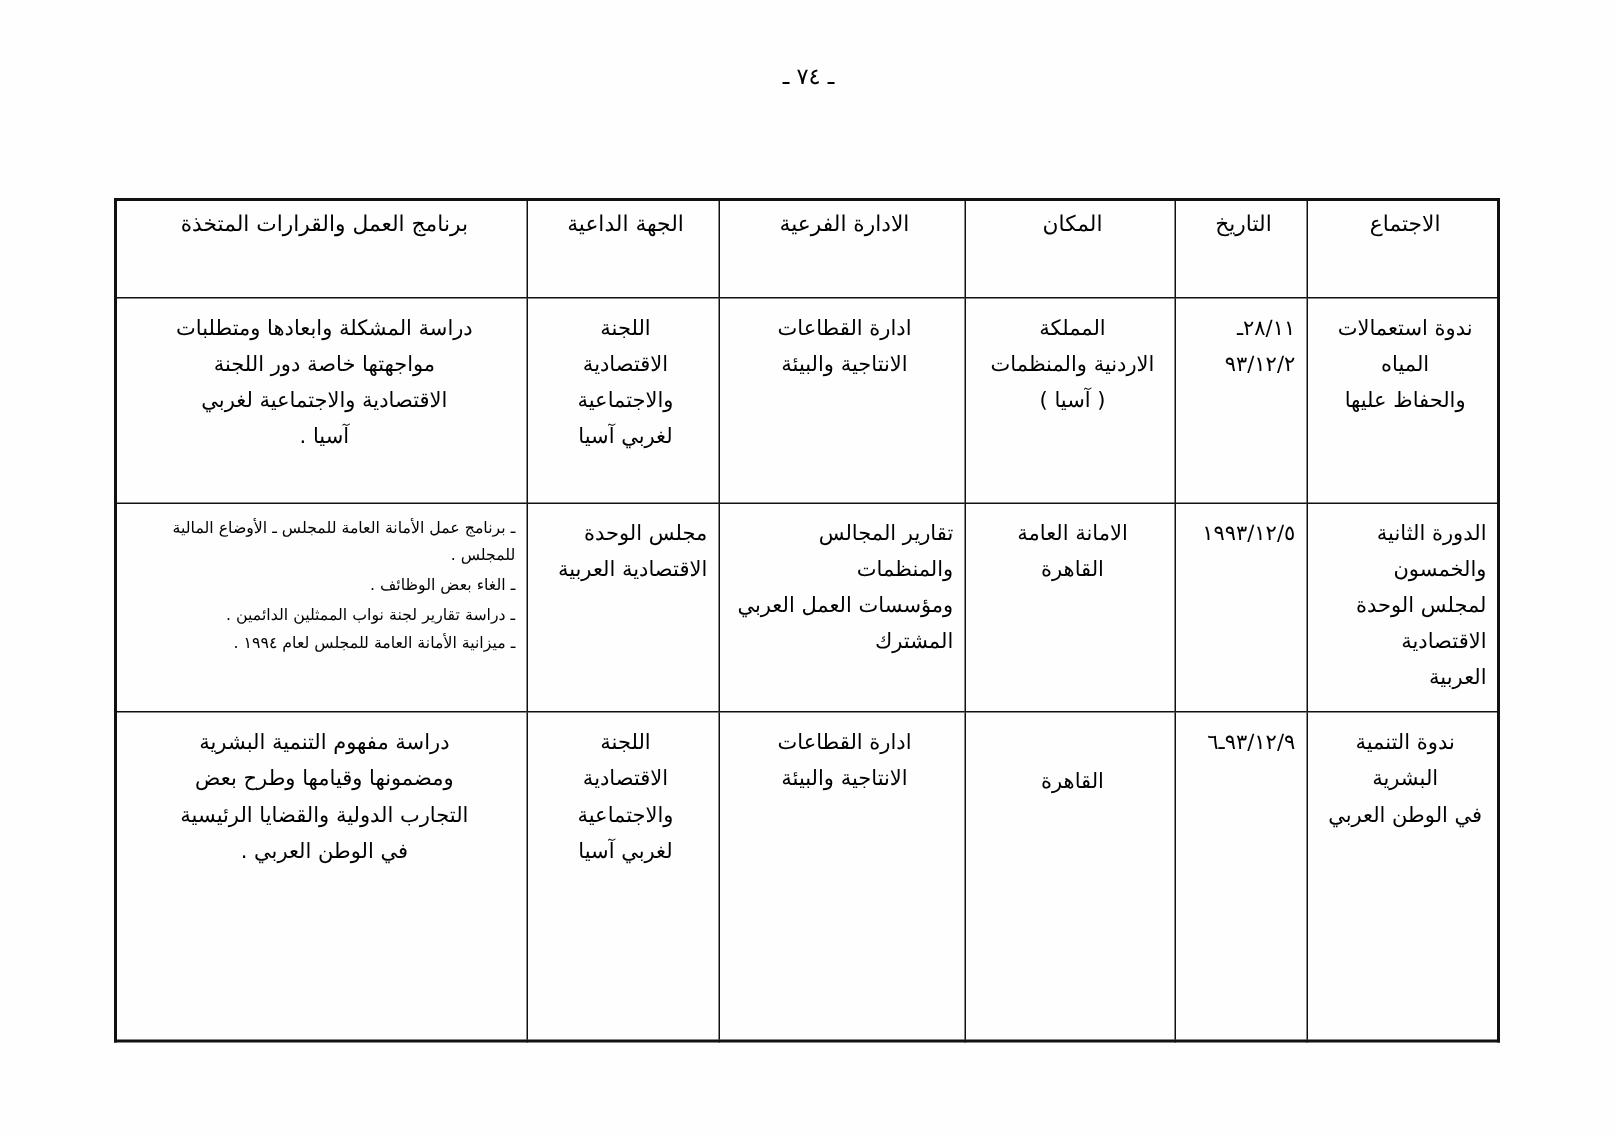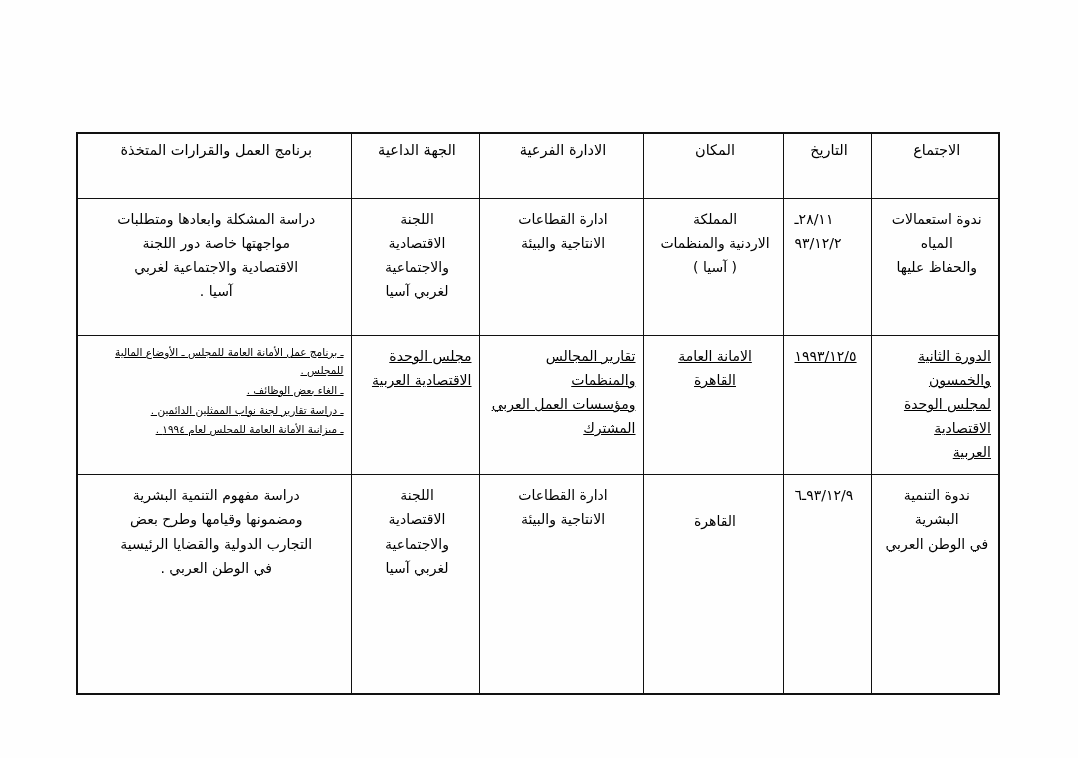--- a/index.html
+++ b/index.html
@@ -90,38 +90,39 @@
     padding: 0;
     list-style: none;
     text-align: right;
   }
   .bullet-list li {
     margin: 0 0 2px 0;
     font-size: 10.5px;
     line-height: 1.7;
   }
   .row-tall td { height: 118px; }
-  .row-mid  td { height: 120px; text-decoration: underline; }
+  .row-mid  td { height: 120px; }
   .row-last td { height: 200px; }
   .date-cell {
     font-size: 13.5px;
     line-height: 1.7;
-    text-align: left;
+    text-align: right;
   }
   .place-big {
     font-size: 14.5px;
     line-height: 1.75;
     text-align: center;
   }
 </style>
 </head>
 <body>
 
 <div class="page">
 
+  <div class="page-number">ـ ٧٤ ـ</div>
 
   <div class="table-wrap">
     <table class="doc-table">
       <colgroup>
         <col class="c-meeting">
         <col class="c-date">
         <col class="c-place">
         <col class="c-subadmin">
         <col class="c-inviter">
         <col class="c-program">

